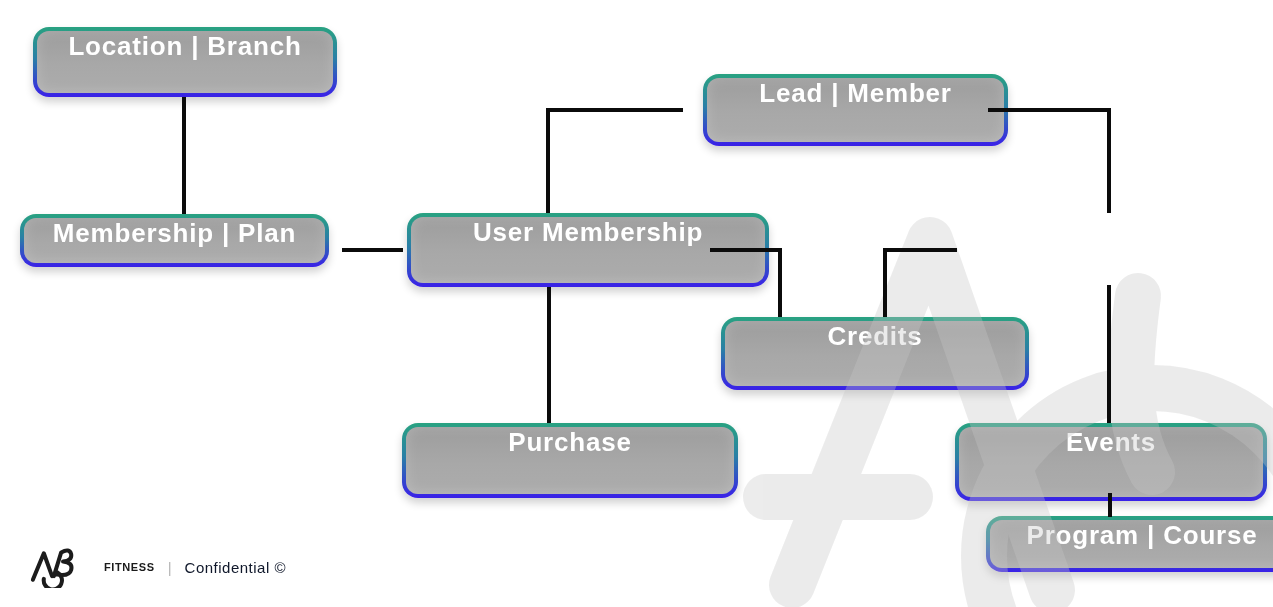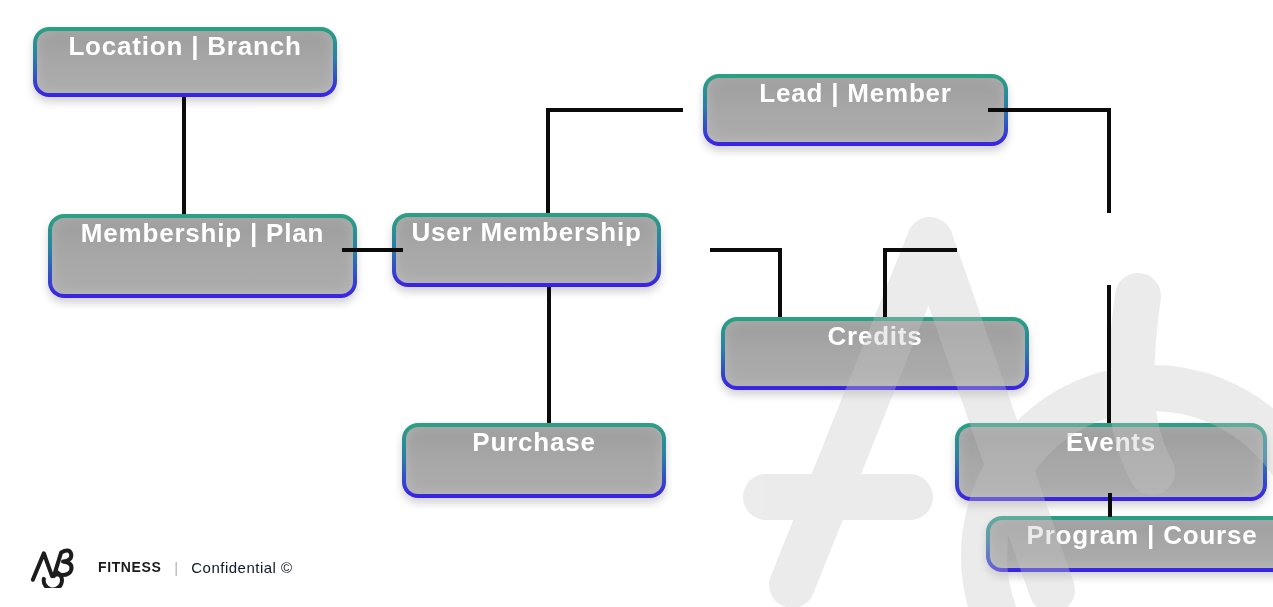--- a/index.html
+++ b/index.html
@@ -33,47 +33,47 @@
     box-shadow:inset 0 0 14px rgba(255,255,255,0.20);
     display:flex;justify-content:center;
     color:#ffffff;
     font-weight:700;
     font-size:26px;
     letter-spacing:0.8px;
     white-space:nowrap;
   }
   #n-location-branch {left:33px;  top:27px;  width:304px; height:70px;}
   #n-lead-member     {left:683px; top:74px;  width:305px; height:72px;margin-left:20px;}
-  #n-membership-plan {left:48px;  top:214px; width:309px; height:84px;}
-  #n-user-membership {left:392px; top:213px; width:269px; height:74px;}
+  #n-membership-plan {left:20px;  top:214px; width:309px; height:53px;}
+  #n-user-membership {left:407px; top:213px; width:362px; height:74px;}
   #n-booking         {left:957px; top:213px; width:305px; height:72px;}
   #n-credits         {left:685px; top:317px; width:308px; height:73px;margin-left:36px;}
-  #n-purchase        {left:402px; top:423px; width:264px; height:75px;}
+  #n-purchase        {left:402px; top:423px; width:336px; height:75px;}
   #n-events          {left:955px; top:423px; width:312px; height:78px;}
   #n-program-course  {left:986px; top:516px; width:312px; height:56px;}
 
   .edges-layer polyline{
     fill:none;
     stroke:#0b0b0b;
     stroke-width:4;
     stroke-linejoin:miter;
     stroke-linecap:butt;
   }
 
   .watermark-layer svg{display:block;}
   .wm{fill:none;stroke:#c6c6c6;stroke-width:46;stroke-linecap:round;stroke-linejoin:round;}
 
   .footer{
     position:absolute;left:28px;top:546px;
     display:flex;align-items:center;
   }
   .logo-mark{flex:0 0 auto;}
   .brand{
-    margin-left:0;
-    font-size:14px;font-weight:800;letter-spacing:0.6px;
+    margin-left:6px;
+    font-size:11px;font-weight:800;letter-spacing:0.6px;
     color:#1b1b1b;
   }
   .footer-divider{
     margin:0 13px;
     color:#b5b5b5;font-size:15px;font-weight:300;
   }
   .confidential{
     font-size:15px;font-weight:500;letter-spacing:0.5px;
     color:#0f172a;
   }

